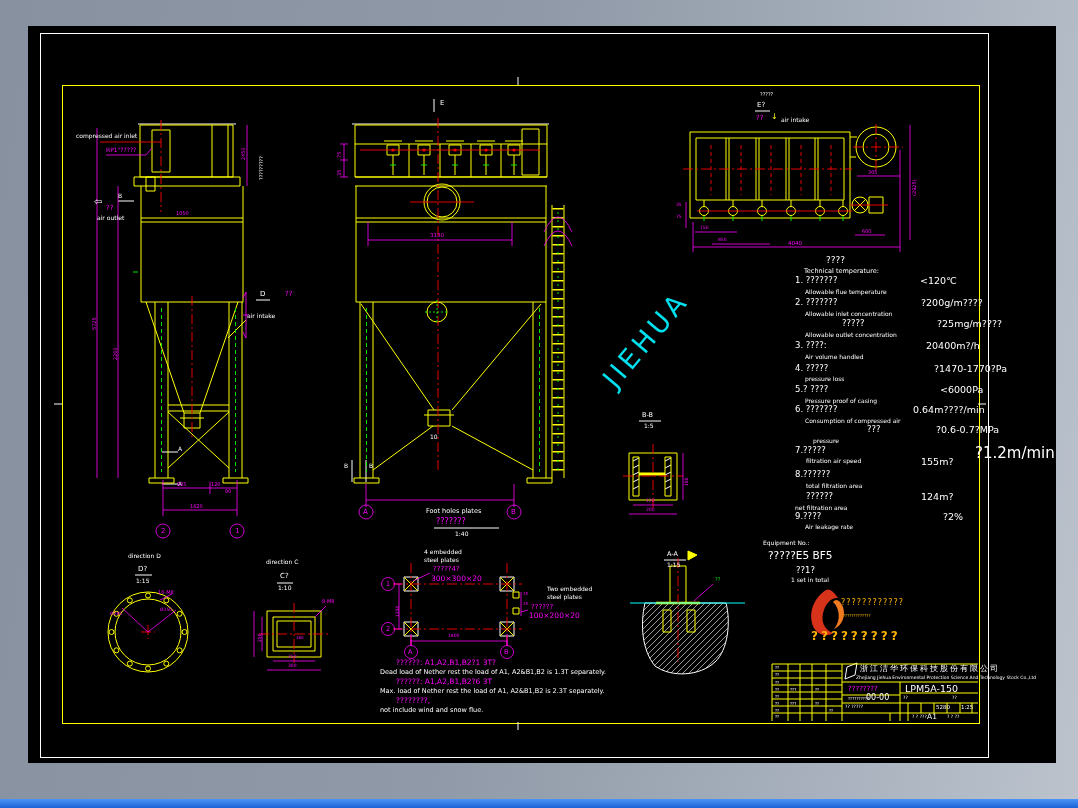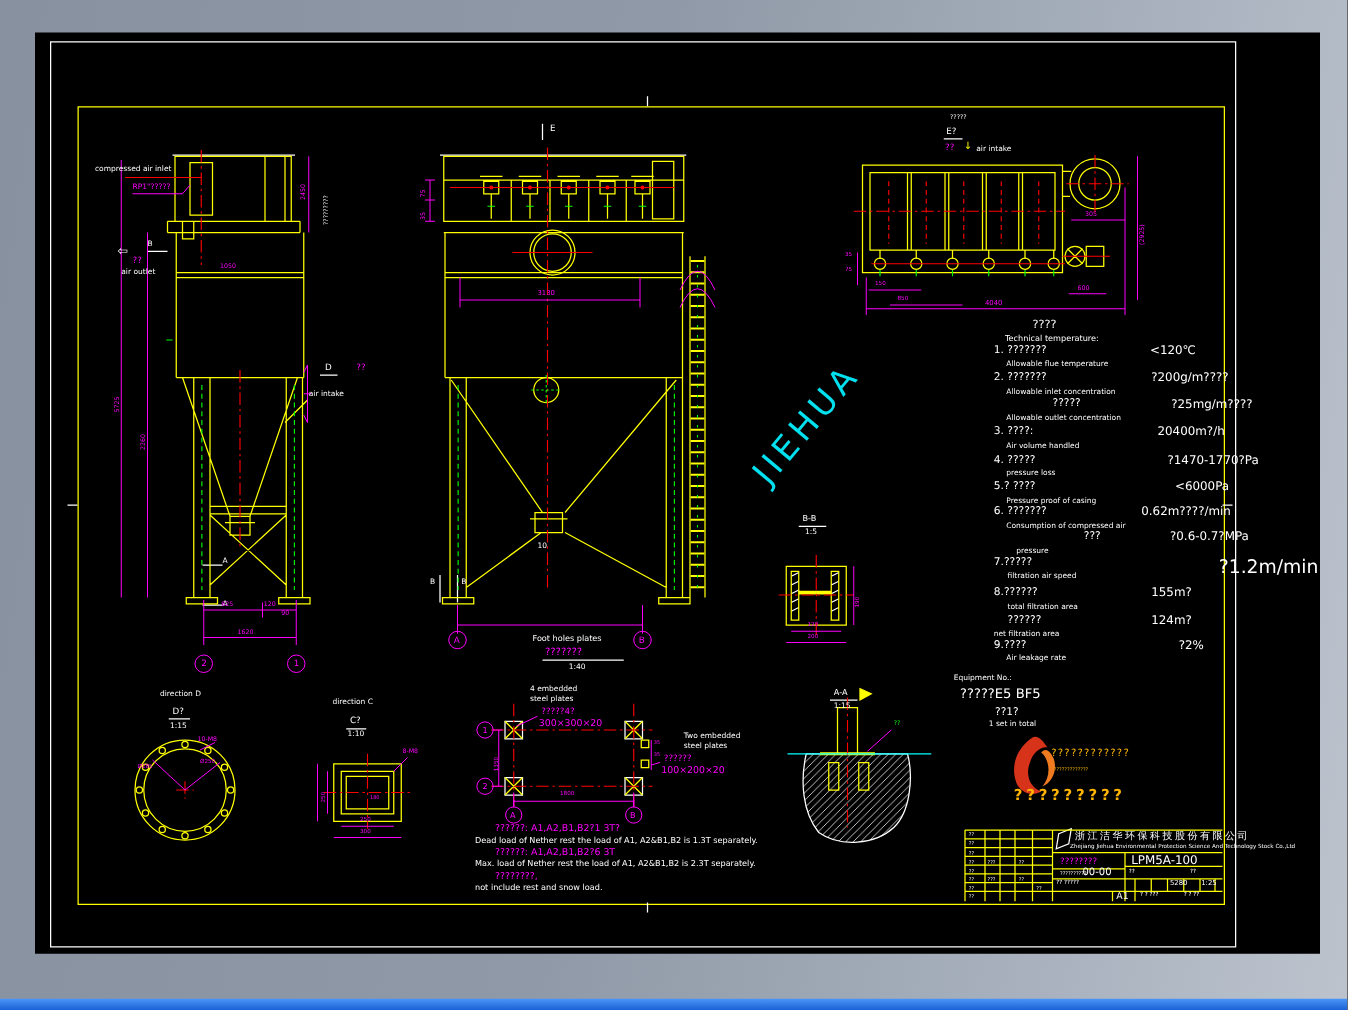--- a/index.html
+++ b/index.html
@@ -259,33 +259,33 @@
   <div class="t w" style="left:795px;top:364px;font-size:8.5px">4. ?????</div>
   <div class="t w" style="left:805px;top:376px;font-size:6px">pressure loss</div>
   <div class="t w" style="left:934px;top:364px;font-size:9.5px">?1470-1770?Pa</div>
 
   <div class="t w" style="left:795px;top:385px;font-size:8.5px">5.? ????</div>
   <div class="t w" style="left:805px;top:398px;font-size:6px">Pressure proof of casing</div>
   <div class="t w" style="left:940px;top:385px;font-size:9.5px">&lt;6000Pa</div>
 
   <div class="t w" style="left:795px;top:405px;font-size:8.5px">6. ???????</div>
   <div class="t w" style="left:805px;top:418px;font-size:6px">Consumption of compressed air</div>
-  <div class="t w" style="left:913px;top:405px;font-size:9.5px">0.62m????/min</div>
+  <div class="t w" style="left:913px;top:405px;font-size:9.5px">0.64m????/min</div>
 
   <div class="t w" style="left:867px;top:425px;font-size:8.5px">???</div>
   <div class="t w" style="left:813px;top:438px;font-size:6px">pressure</div>
   <div class="t w" style="left:936px;top:425px;font-size:9.5px">?0.6-0.7?MPa</div>
 
   <div class="t w" style="left:795px;top:446px;font-size:8.5px">7.?????</div>
   <div class="t w" style="left:806px;top:458px;font-size:6px">filtration air speed</div>
   <div class="t w" style="left:975px;top:446px;font-size:15px">?1.2m/min</div>
 
   <div class="t w" style="left:795px;top:470px;font-size:8.5px">8.??????</div>
   <div class="t w" style="left:806px;top:483px;font-size:6px">total filtration area</div>
-  <div class="t w" style="left:921px;top:470px;font-size:9.5px">155m?</div>
+  <div class="t w" style="left:921px;top:457px;font-size:9.5px">155m?</div>
 
   <div class="t w" style="left:806px;top:492px;font-size:8.5px">??????</div>
   <div class="t w" style="left:795px;top:505px;font-size:6px">net filtration area</div>
   <div class="t w" style="left:921px;top:492px;font-size:9.5px">124m?</div>
 
   <div class="t w" style="left:795px;top:512px;font-size:8.5px">9.????</div>
   <div class="t w" style="left:805px;top:524px;font-size:6px">Air leakage rate</div>
   <div class="t w" style="left:943px;top:512px;font-size:9.5px">?2%</div>
 
   <div class="t w" style="left:763px;top:540px;font-size:6px">Equipment No.:</div>
@@ -315,21 +315,21 @@
   <div class="t m r90" style="left:396px;top:617px;font-size:4.5px">1350</div>
   <div class="t m" style="left:448px;top:634px;font-size:4.5px">1800</div>
   <div class="t m" style="left:523px;top:592px;font-size:4px">35</div>
   <div class="t m" style="left:523px;top:602px;font-size:4px">35</div>
 
   <div class="t m" style="left:396px;top:659px;font-size:7.5px">??????: A1,A2,B1,B2?1 3T?</div>
   <div class="t w" style="left:380px;top:669px;font-size:6.5px">Dead load of Nether rest the load of A1, A2&amp;B1,B2 is 1.3T separately.</div>
   <div class="t m" style="left:396px;top:678px;font-size:7.5px">??????: A1,A2,B1,B2?6 3T</div>
   <div class="t w" style="left:380px;top:688px;font-size:6.5px">Max. load of Nether rest the load of A1, A2&amp;B1,B2 is 2.3T separately.</div>
   <div class="t m" style="left:396px;top:697px;font-size:7.5px">????????,</div>
-  <div class="t w" style="left:380px;top:707px;font-size:6.5px">not include rest and snow load.</div>
+  <div class="t w" style="left:380px;top:707px;font-size:6.5px">not include wind and snow flue.</div>
 
   <div class="t w" style="left:128px;top:553px;font-size:6px">direction D</div>
   <div class="t w" style="left:138px;top:566px;font-size:7px">D?</div>
   <div class="t w" style="left:136px;top:578px;font-size:6px">1:15</div>
   <div class="t m" style="left:158px;top:590px;font-size:5px">10-M8</div>
   <div class="t m" style="left:160px;top:608px;font-size:4.5px">Ø250</div>
   <div class="t m" style="left:110px;top:612px;font-size:4.5px">Ø285</div>
 
   <div class="t w" style="left:266px;top:559px;font-size:6px">direction C</div>
   <div class="t w" style="left:280px;top:573px;font-size:7px">C?</div>
@@ -347,28 +347,28 @@
   <div class="t m" style="left:646px;top:508px;font-size:4.5px">200</div>
 
   <div class="t w" style="left:667px;top:551px;font-size:6.5px">A-A</div>
   <div class="t w" style="left:667px;top:562px;font-size:6px">1:15</div>
   <div class="t g" style="left:715px;top:577px;font-size:5px">??</div>
 
   <div class="t w" style="left:860px;top:665px;font-size:8px;letter-spacing:2px">浙江洁华环保科技股份有限公司</div>
   <div class="t w" style="left:856px;top:676px;font-size:4.5px">Zhejiang Jiehua Environmental Protection Science And Technology Stock Co.,Ltd</div>
   <div class="t m" style="left:848px;top:686px;font-size:7px">????????</div>
   <div class="t w" style="left:848px;top:697px;font-size:4px">??????????</div>
-  <div class="t w" style="left:905px;top:684px;font-size:9.5px">LPM5A-100</div>
+  <div class="t w" style="left:905px;top:684px;font-size:9.5px">LPM5A-150</div>
   <div class="t w" style="left:903px;top:696px;font-size:4.5px">??</div>
   <div class="t w" style="left:866px;top:694px;font-size:8px">00-00</div>
   <div class="t w" style="left:952px;top:696px;font-size:4.5px">??</div>
   <div class="t w" style="left:845px;top:705px;font-size:4.5px">?? ?????</div>
   <div class="t w" style="left:936px;top:705px;font-size:5.5px">5280</div>
   <div class="t w" style="left:961px;top:705px;font-size:5.5px">1:25</div>
-  <div class="t w" style="left:893px;top:713px;font-size:7.5px">A1</div>
+  <div class="t w" style="left:927px;top:713px;font-size:7.5px">A1</div>
   <div class="t w" style="left:912px;top:715px;font-size:4.5px">? ? ???</div>
   <div class="t w" style="left:947px;top:715px;font-size:4.5px">? ? ??</div>
   <div class="t w" style="left:775px;top:666px;font-size:4px">??</div>
   <div class="t w" style="left:775px;top:673px;font-size:4px">??</div>
   <div class="t w" style="left:775px;top:681px;font-size:4px">??</div>
   <div class="t w" style="left:775px;top:688px;font-size:4px">??</div>
   <div class="t w" style="left:775px;top:695px;font-size:4px">??</div>
   <div class="t w" style="left:775px;top:702px;font-size:4px">??</div>
   <div class="t w" style="left:775px;top:709px;font-size:4px">??</div>
   <div class="t w" style="left:775px;top:715px;font-size:4px">??</div>

